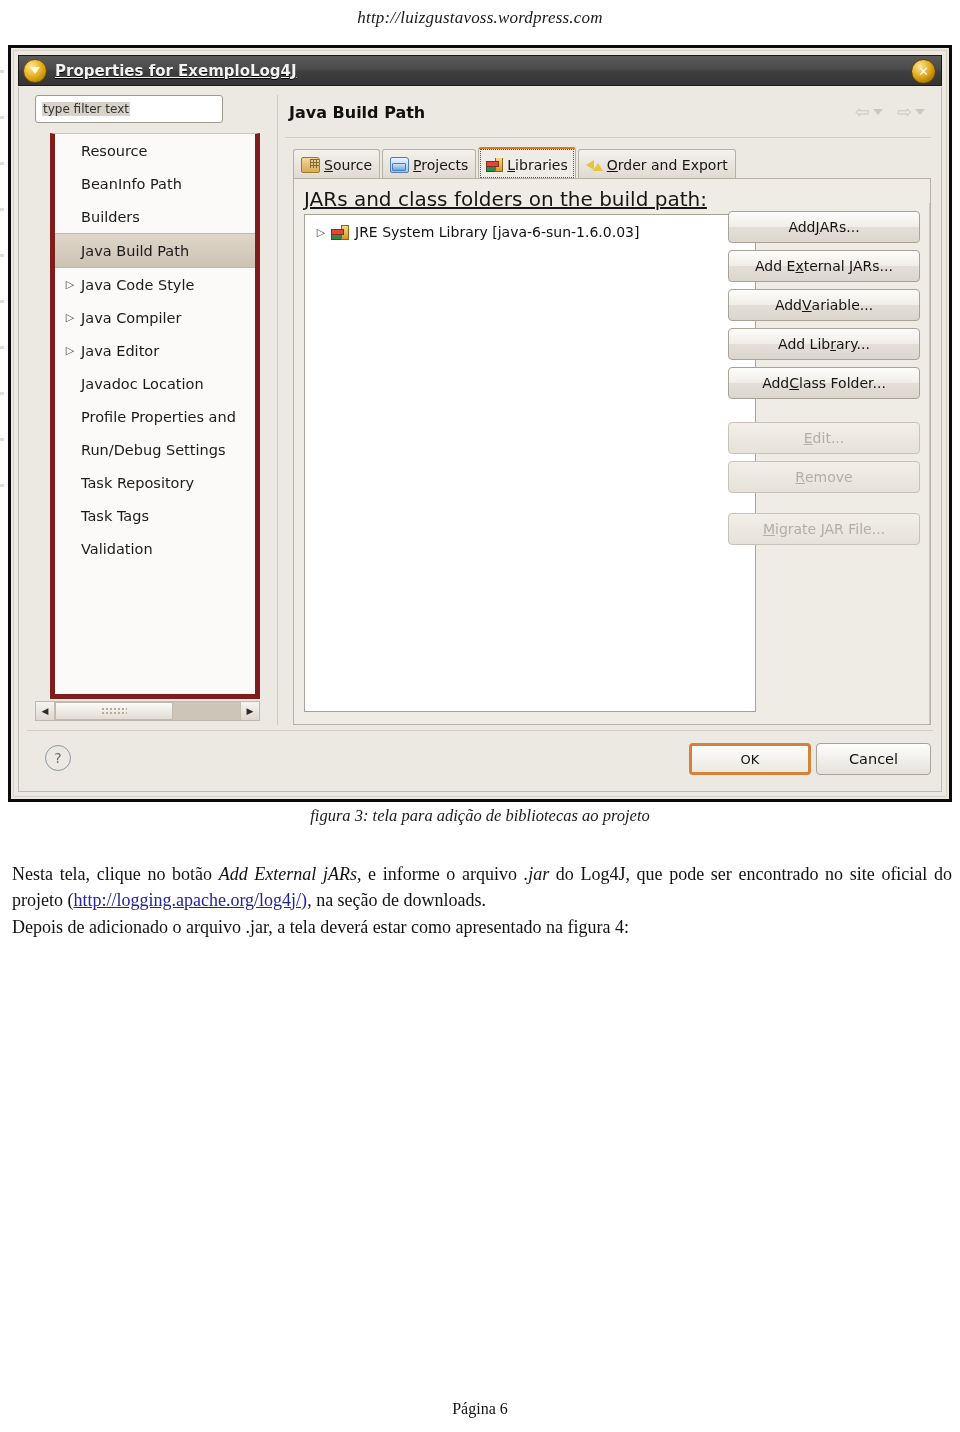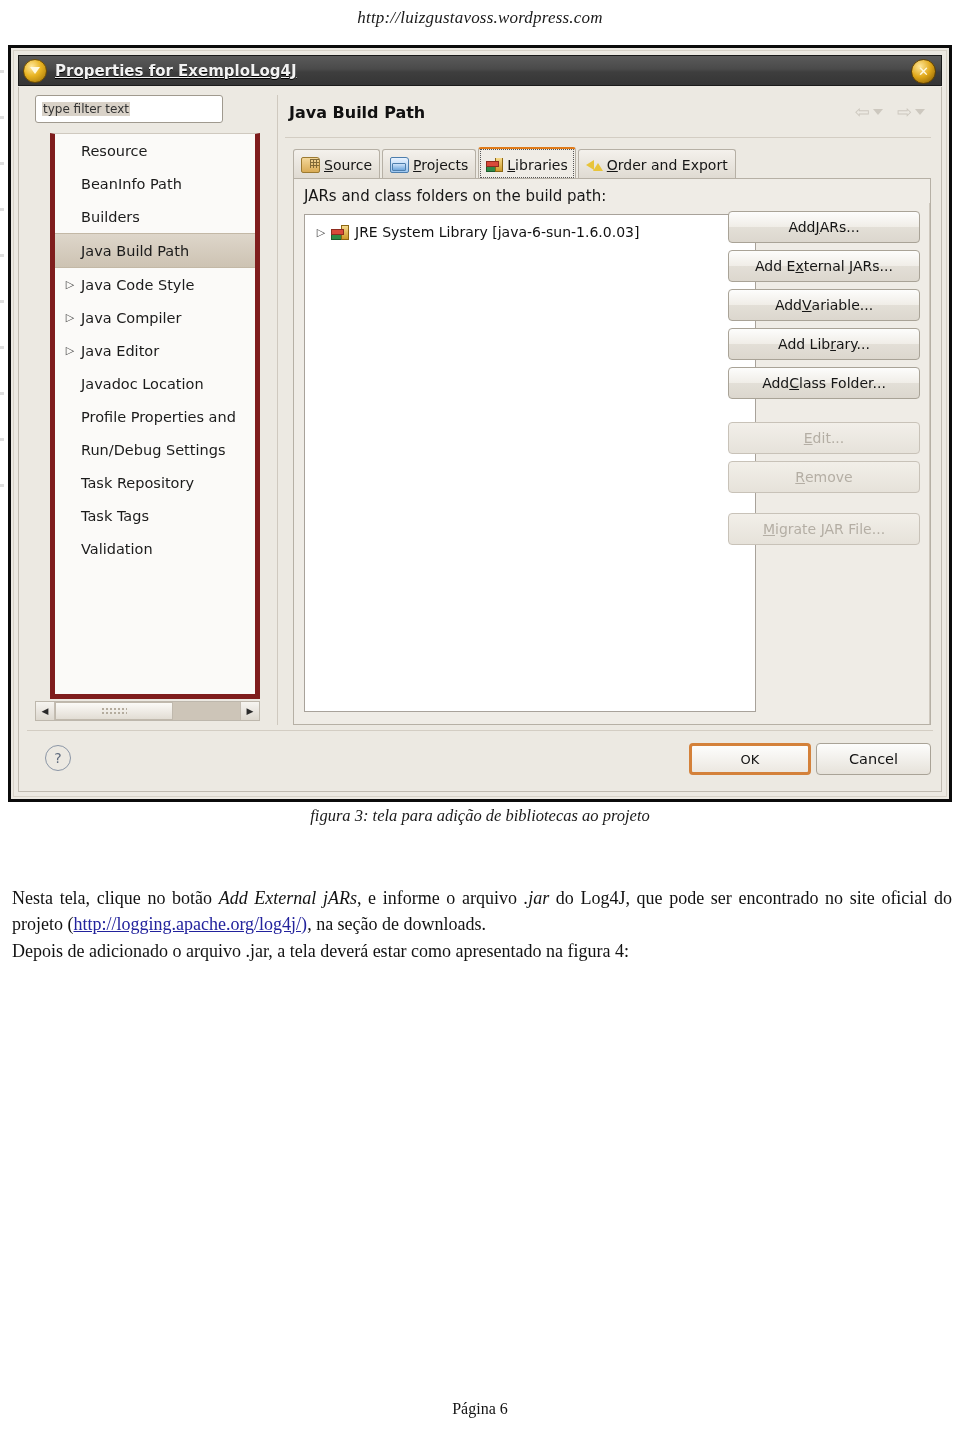--- a/index.html
+++ b/index.html
@@ -266,22 +266,23 @@
 
   
   .tabpanel{
     position:absolute;left:8px;top:83px;right:0;bottom:0;
     background:#efece6;
     border:1px solid #b6b0a5;
     box-sizing:border-box;
   }
   .tp-label{
     font-family:"DejaVu Sans", sans-serif;
-    font-size:15px;color:#161616;
+    font-size:20px;color:#161616;
     padding:8px 0 0 10px;
+    text-decoration:underline;
   }
   .list-box{
     position:absolute;left:10px;top:35px;width:452px;bottom:12px;
     background:#ffffff;
     border:1px solid #a8a29a;
     box-sizing:border-box;
     padding:4px 0 0 0;
   }
   .list-row{
     display:flex;align-items:center;height:26px;padding-left:6px;
@@ -356,21 +357,20 @@
     position:absolute;left:0;right:0;top:806px;
     text-align:center;
     font-family:"Liberation Serif", serif;
     font-style:italic;font-size:16.5px;color:#1a1a1a;
   }
   .body-text{
     position:absolute;left:12px;right:8px;top:862px;
     font-family:"Liberation Serif", serif;
     font-size:18px;line-height:1.42;color:#111;
     text-align:justify;
-    margin-top:24px;
   }
   .body-text em{font-style:italic;}
   .body-text .lnk{
     color:#22229c;text-decoration:underline;
   }
   .pager{
     position:absolute;left:0;right:0;top:1400px;
     text-align:center;
     font-family:"Liberation Serif", serif;
     font-size:16px;color:#111;

